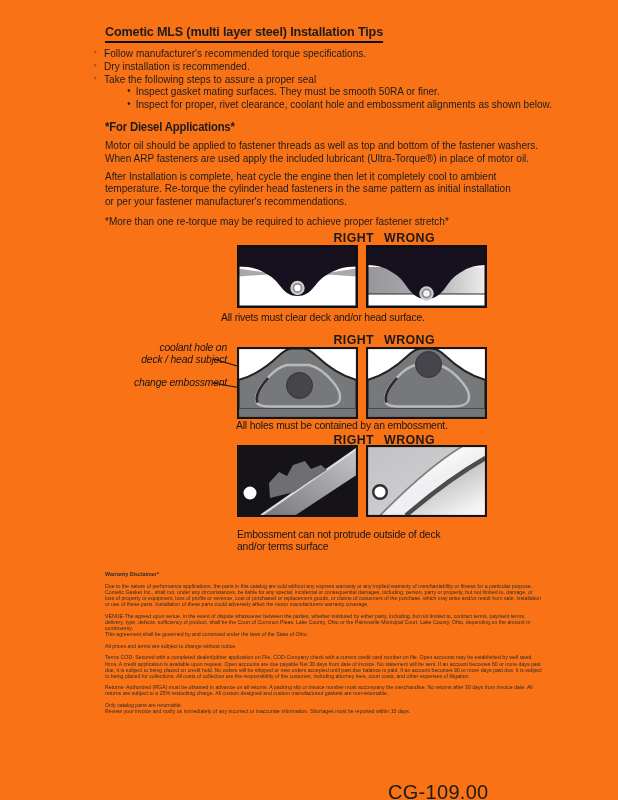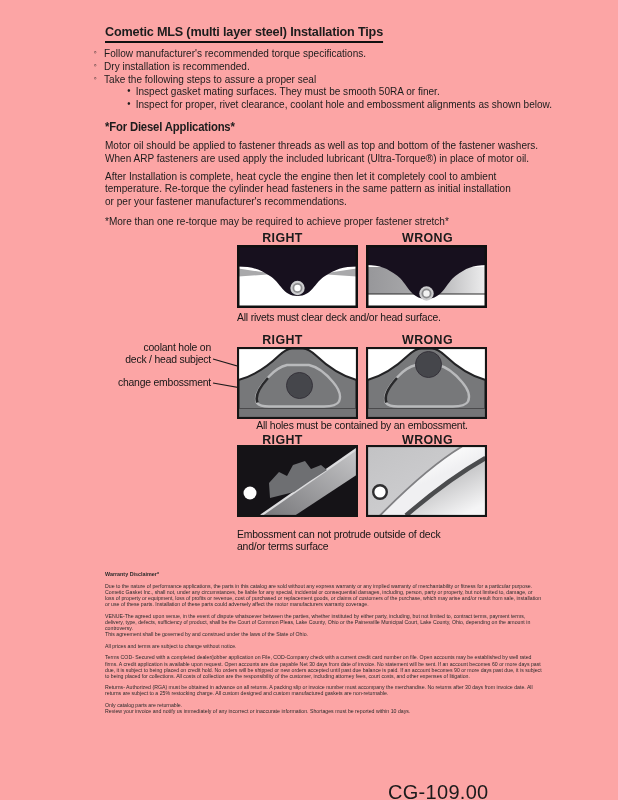--- a/index.html
+++ b/index.html
@@ -1,17 +1,17 @@
 <!DOCTYPE html>
 <html><head>
 <meta charset="utf-8">
 <style>
   html,body{margin:0;padding:0;}
   body{width:618px;height:800px;background:#ffffff;font-family:"Liberation Sans","DejaVu Sans",sans-serif;color:#1c1c1c;}
-  .page{position:relative;width:618px;height:800px;background:#fca5a5;overflow:hidden;}
+  .page{position:relative;width:618px;height:800px;background:#f97316;overflow:hidden;}
   .content{position:absolute;left:105px;top:0;width:470px;}
 
   
   .condensed{transform:scaleX(0.93);transform-origin:0 0;width:470px;}
 
   .doc-title{margin:24px 0 0 0;font-size:13.6px;font-weight:bold;letter-spacing:-0.2px;display:inline-block;border-bottom:2px solid #111;padding-bottom:2px;}
   ul.tips{list-style:none;margin:4px 0 0 0;padding:0 0 0 0;margin-left:-12px;font-size:10.8px;line-height:12.8px;}
   ul.tips > li{position:relative;padding-left:11px;}
   ul.tips > li::before{content:"\25E6";position:absolute;left:0;top:-1px;font-size:9px;}
   ul.subtips{list-style:none;margin:0 0 0 25px;padding:0;}
@@ -21,29 +21,29 @@
   .sec-head{margin:9px 0 0 0;font-size:12.2px;font-weight:bold;letter-spacing:-0.2px;}
   .para{margin:5px 0 0 0;font-size:10.8px;line-height:12.8px;}
   .para .line{white-space:nowrap;}
   .note{margin:7px 0 0 0;font-size:10.8px;line-height:12.8px;white-space:nowrap;}
 
   .figrow{position:absolute;left:0;width:440px;}
   #figrow1{top:231px;height:100px;}
   #figrow2{top:333px;height:100px;}
   #figrow3{top:433px;height:112px;}
   .flabel{position:absolute;width:121px;text-align:center;font-size:12.4px;font-weight:bold;letter-spacing:0.4px;color:#1a1a1a;top:0;}
-  .flabel.l{left:117px;} .flabel.r{left:262px;}
+  .flabel.l{left:148px;text-align:right;} .flabel.r{left:244px;}
   .fpanel{position:absolute;top:14px;}
   .fpanel.l{left:132px;} .fpanel.r{left:261px;}
   #figrow3 .fpanel{top:12px;}
   .fcaption{position:absolute;font-size:10.4px;letter-spacing:-0.2px;color:#161616;line-height:12px;}
-  #figrow1 .fcaption{left:132px;top:81px;white-space:nowrap;}
-  #figrow2 .fcaption{left:131px;top:87px;width:252px;text-align:center;white-space:nowrap;}
+  #figrow1 .fcaption{left:116px;top:81px;white-space:nowrap;}
+  #figrow2 .fcaption{left:131px;top:87px;width:252px;white-space:nowrap;}
   #figrow3 .fcaption{left:132px;top:86px;margin-top:10px;}
-  .callout{position:absolute;left:0;width:106px;text-align:right;font-size:10.4px;line-height:12px;letter-spacing:-0.2px;color:#161616;}
+  .callout{position:absolute;left:16px;width:106px;text-align:right;font-size:10.4px;line-height:12px;letter-spacing:-0.2px;color:#161616;font-style:italic;}
   #callout1{top:9px;} #callout2{top:44px;}
   .leaders{position:absolute;left:0;top:0;}
 
   .legal{position:absolute;left:0;top:571px;width:470px;transform:scaleX(0.93);transform-origin:0 0;font-size:5.6px;line-height:6.1px;color:#2b2b2b;}
   .legal-h{font-weight:bold;font-size:5.8px;margin:0 0 6px 0;}
   .legal p{margin:0 0 5.5px 0;}
   .legal p.tight{margin:0;}
   .footer-code{position:absolute;left:388px;top:781px;font-size:20px;letter-spacing:0.3px;color:#1b1b1b;}
 </style>
 </head>

